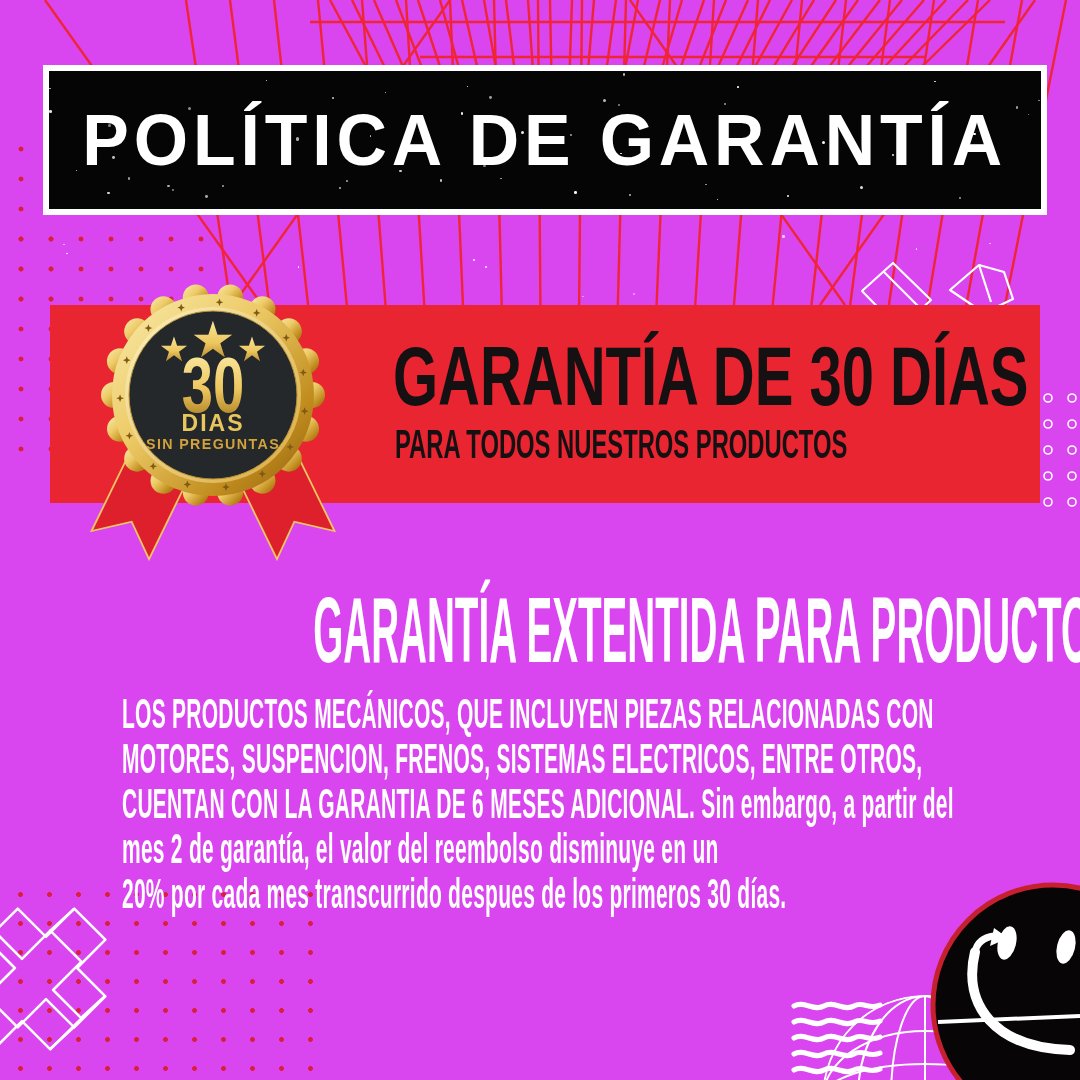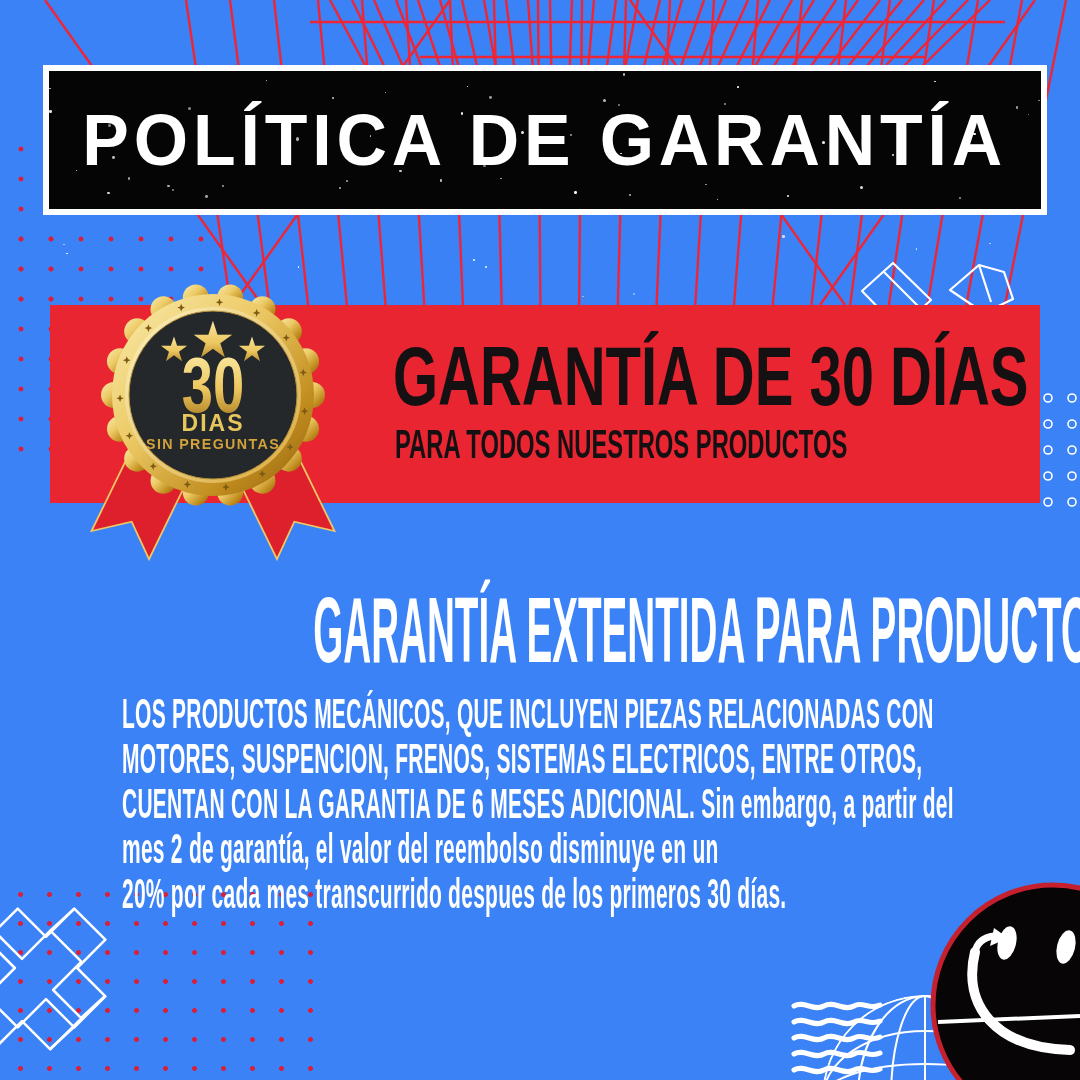--- a/index.html
+++ b/index.html
@@ -1,18 +1,18 @@
 <!DOCTYPE html>
 <html><head>
 <meta charset="utf-8">
 <style>
   html,body{margin:0;padding:0;background:#000;}
   .canvas{
     position:relative; width:1080px; height:1080px; overflow:hidden;
-    background:#3b82f6;
+    background:#d946ef;
     font-family:"Liberation Sans", sans-serif;
   }
   svg{display:block;}
   .layer{position:absolute; left:0; top:0; pointer-events:none;}
 
   
   .dots-red{
     position:absolute;
     background-image:radial-gradient(circle, #d8203a 2.1px, rgba(216,32,58,0) 2.8px);
     background-size:30px 30px; background-position:6px 6px;

